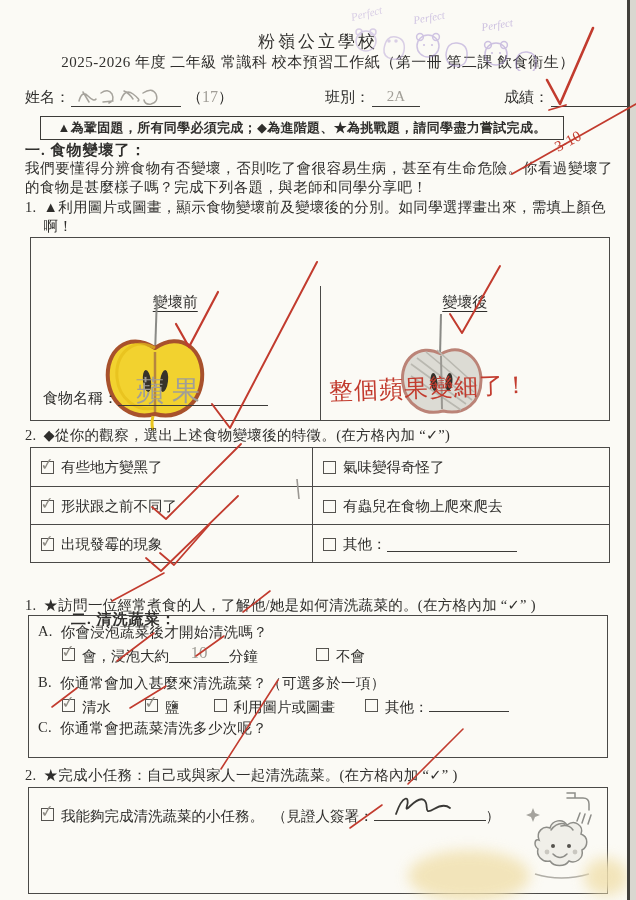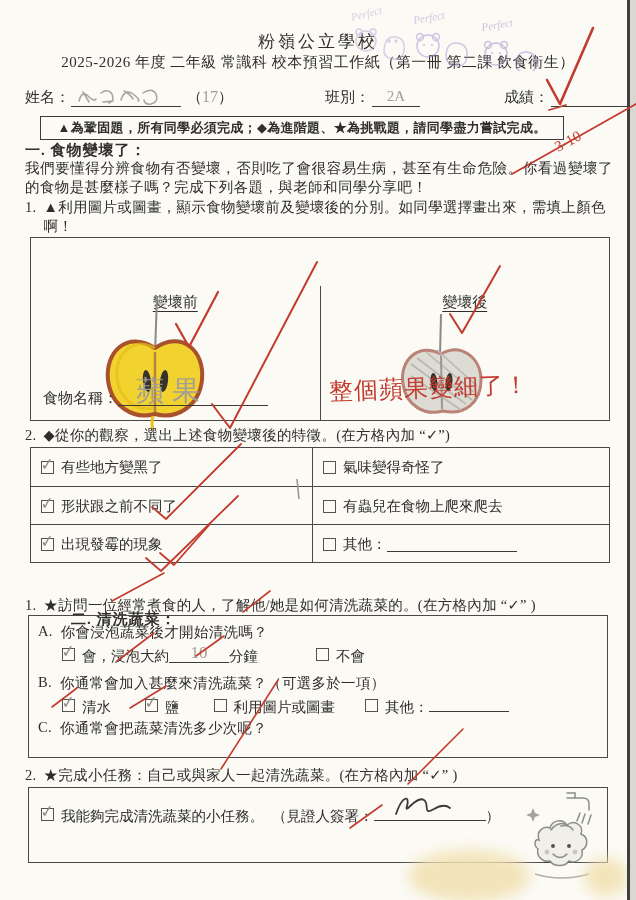--- a/index.html
+++ b/index.html
@@ -35,21 +35,21 @@
   .opt-cell.r{border-left:1.2px solid #4a4947;}
   .opt-cell.nt{border-top:1.2px solid #4a4947;}
   
   .cb{display:inline-block;width:13px;height:13px;border:1.6px solid #55534f;position:relative;
       vertical-align:-2px;margin-right:7px;box-sizing:border-box;}
   .cb[data-checked="true"]::after{content:"✓";position:absolute;left:-2px;top:-8px;font-size:17px;
       color:#8f8c85;font-family:"DejaVu Sans",sans-serif;transform:rotate(-6deg);}
   
   .qbox{border:1.2px solid #4a4947;box-sizing:border-box;}
   #box1{top:615px;left:28px;width:580px;height:143px;}
-  #box2{top:787px;left:28px;width:580px;height:76px;}
+  #box2{top:787px;left:28px;width:580px;height:107px;}
   .subq{position:absolute;font-size:14.5px;letter-spacing:.3px;display:flex;gap:8px;}
   .optrow{position:absolute;font-size:14.5px;display:flex;align-items:baseline;}
   
   #edge-line{left:627px;top:0;width:3px;height:900px;background:#413f3b;}
   #edge-soft{left:630px;top:0;width:6px;height:900px;background:#d9d7d0;}
   .stain{background:#f1e1b0;border-radius:50%;filter:blur(7px);opacity:.85;}
   #overlay{left:0;top:0;width:636px;height:900px;pointer-events:none;z-index:60;}
   #stamps{left:350px;top:5px;z-index:5;}
   .redhand{font-size:24px;letter-spacing:1px;transform:rotate(-2deg);}
 </style>

